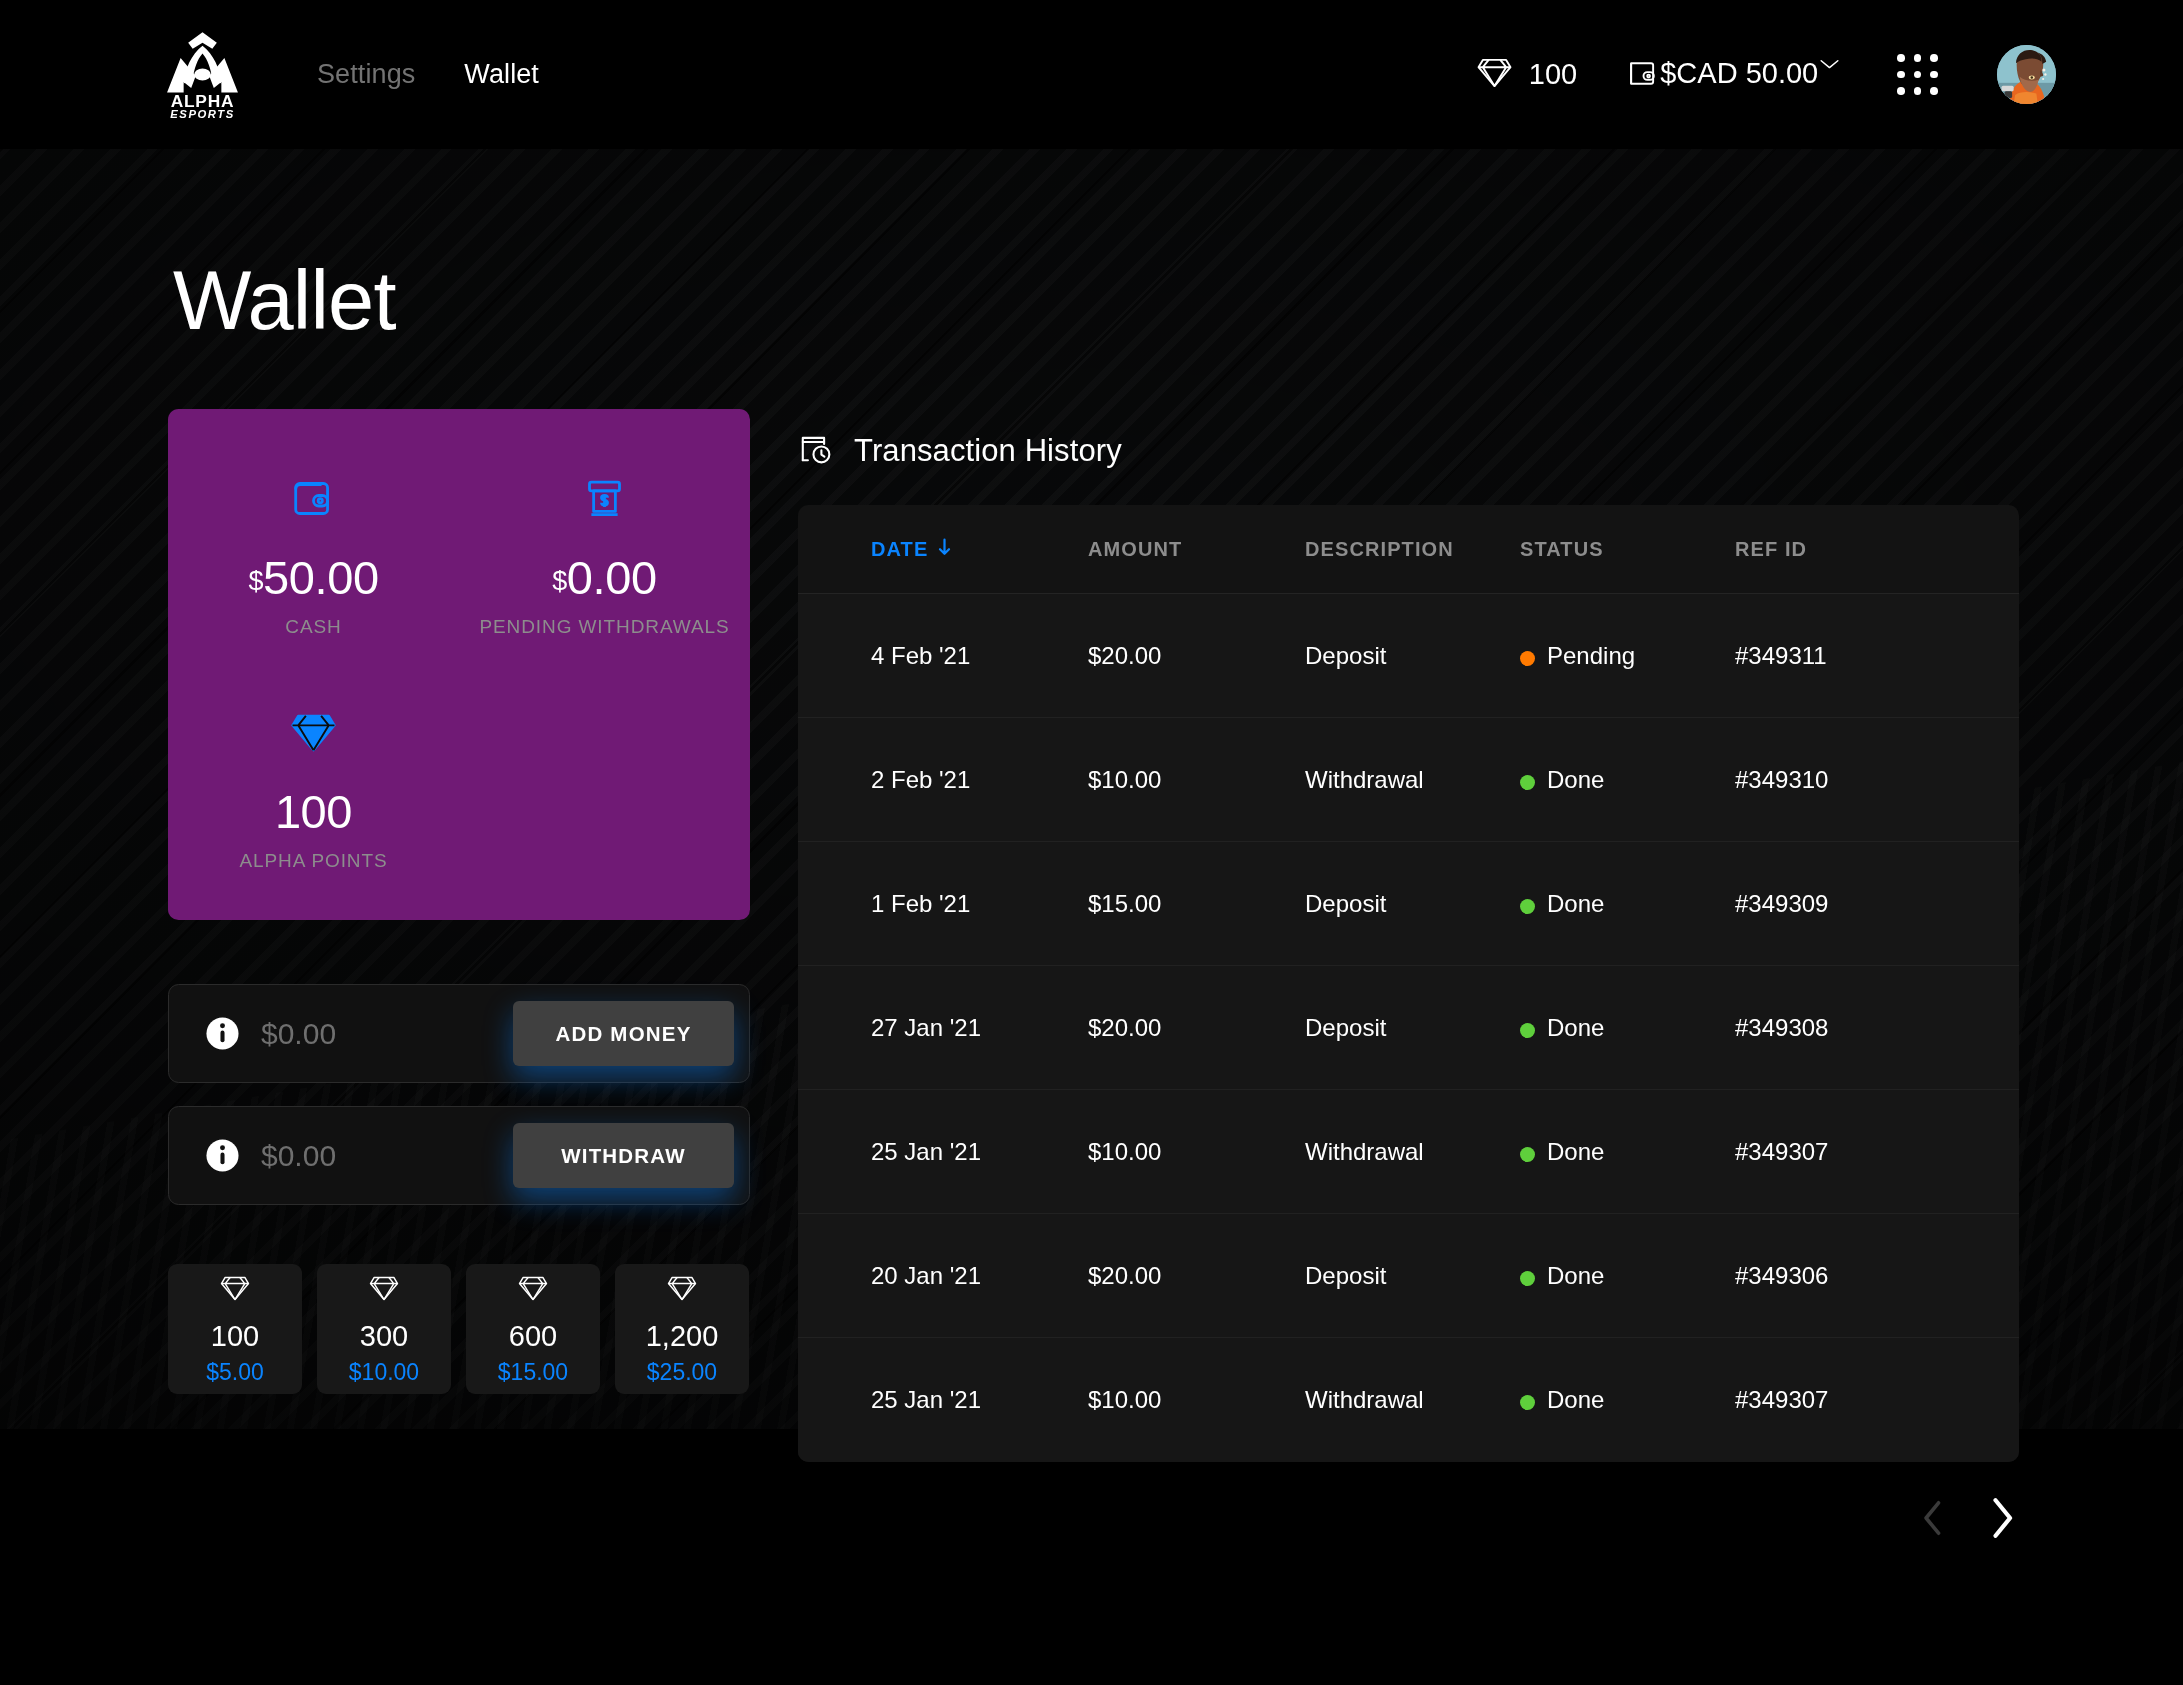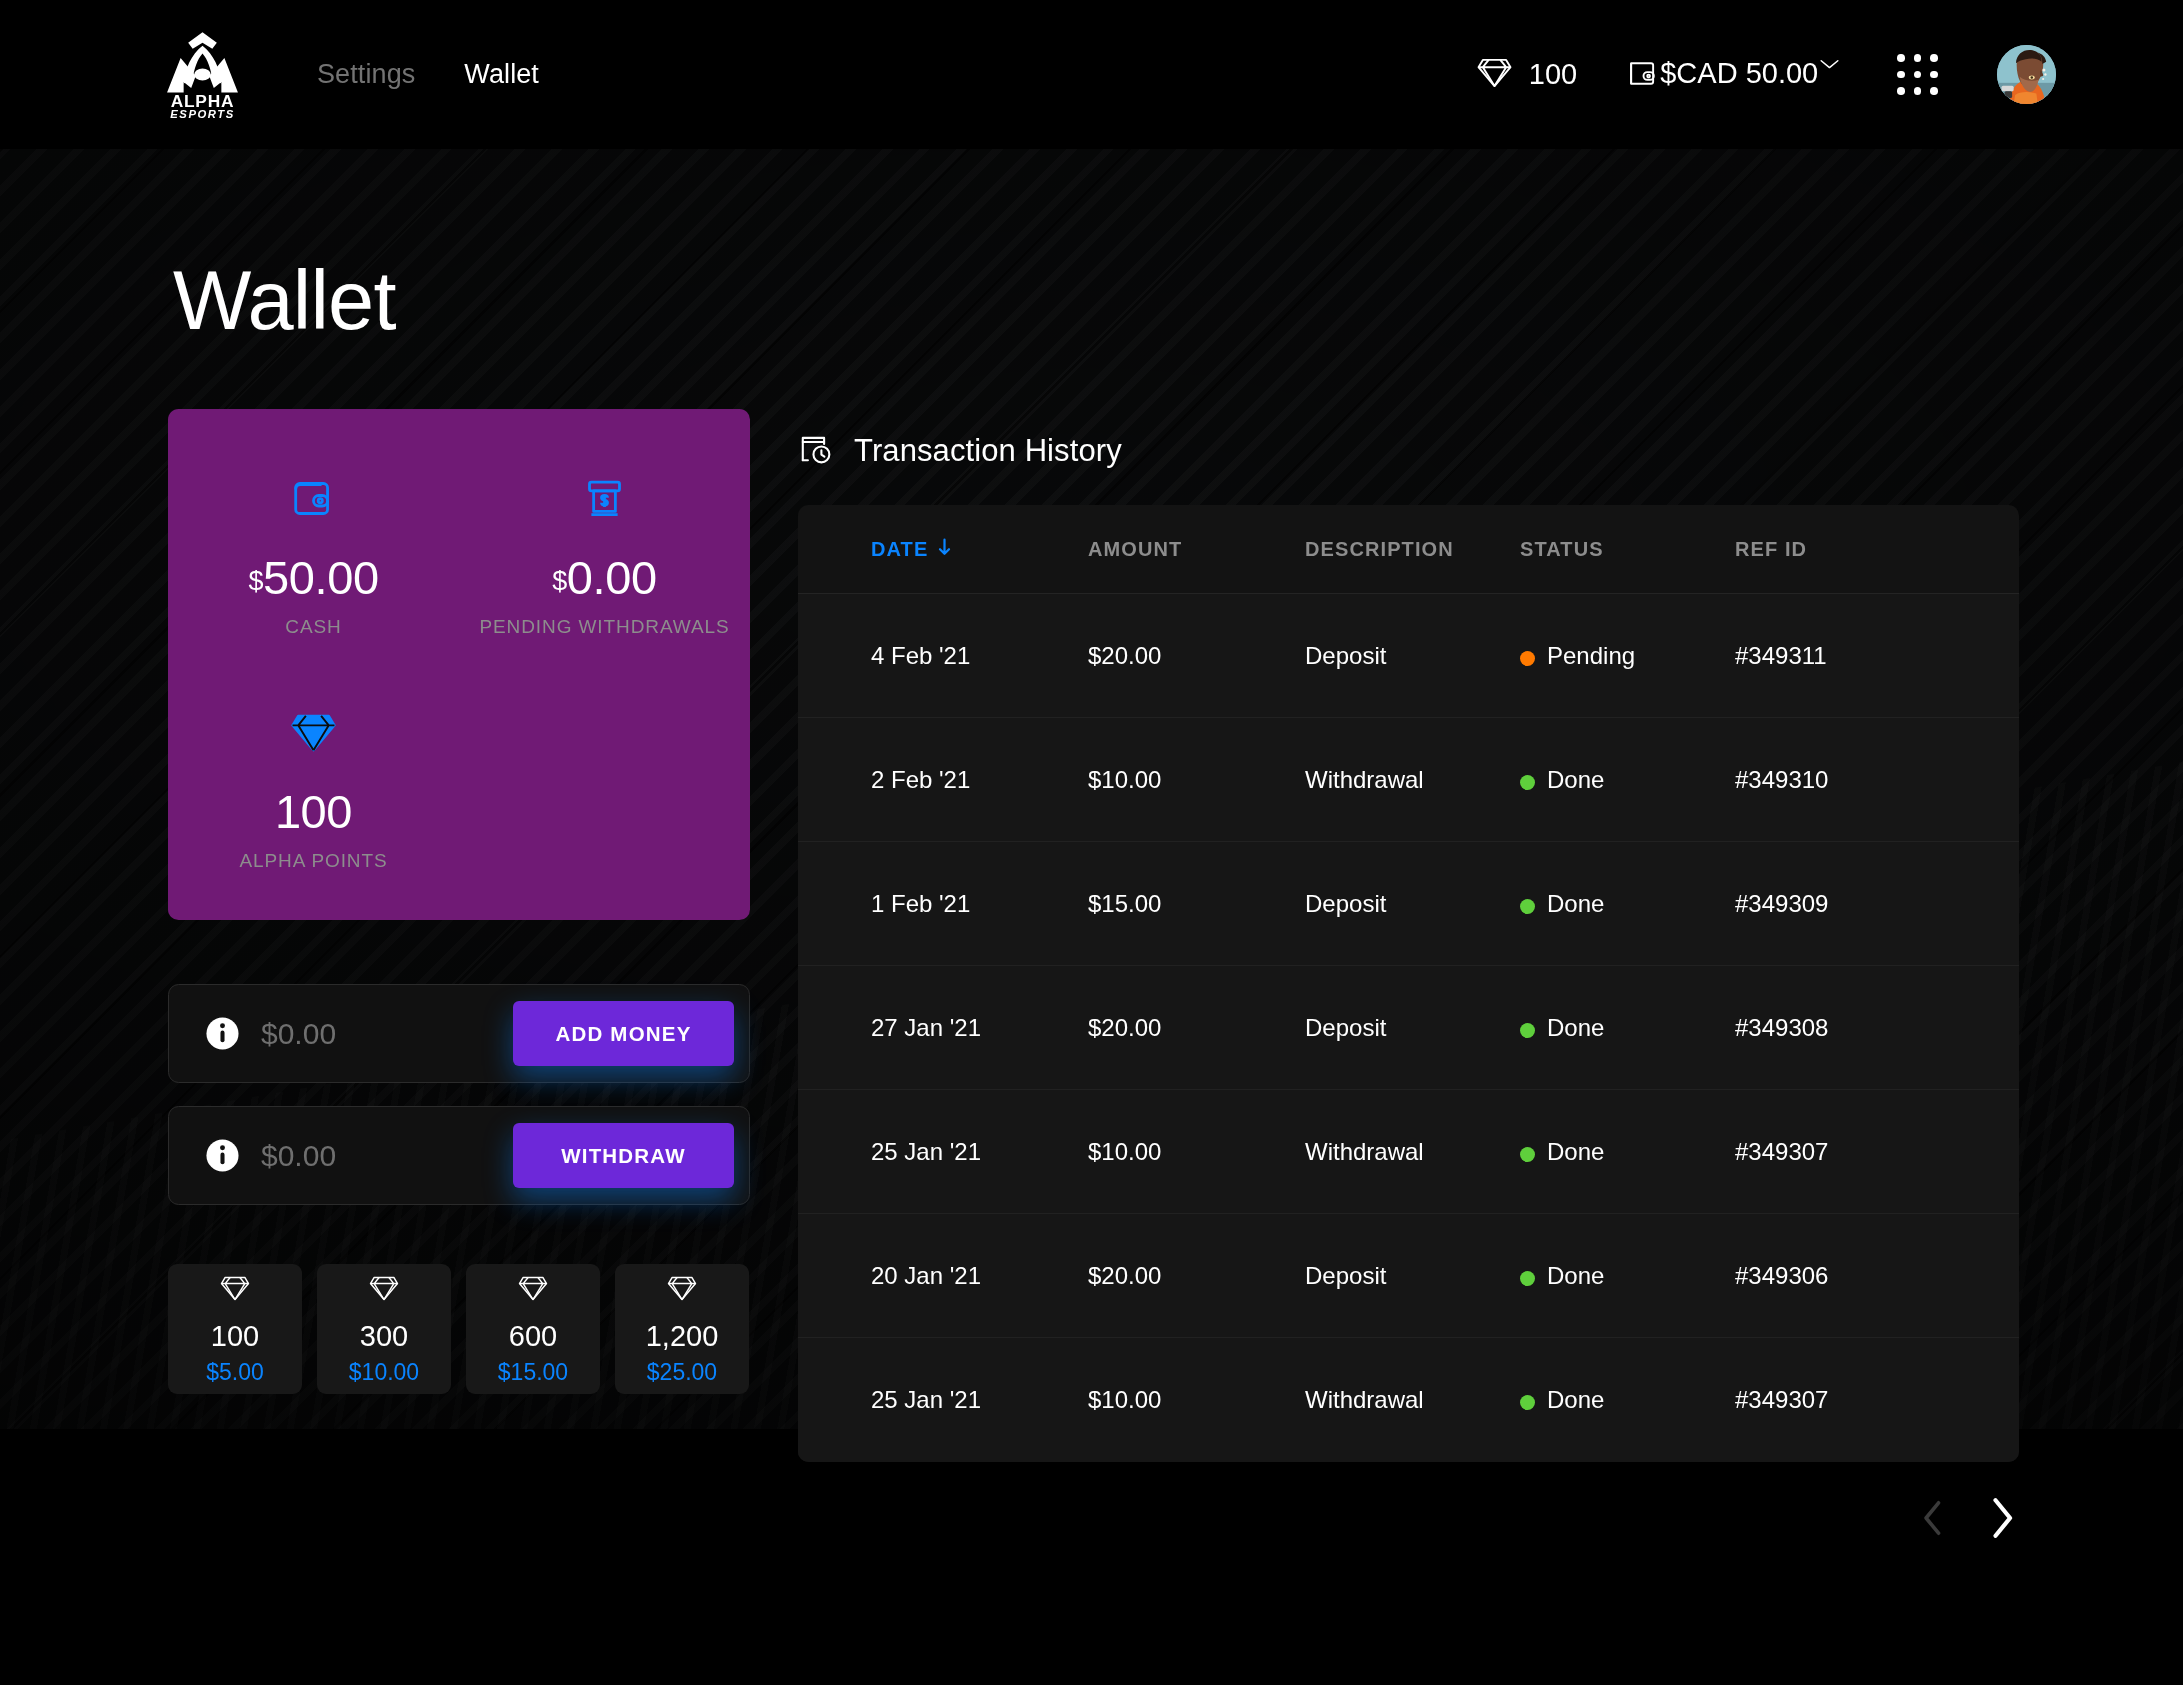--- a/index.html
+++ b/index.html
@@ -103,21 +103,21 @@
   .money-row {
     width: 582px; height: 99px; margin-top: 64px;
     background: #111111; border: 0.8px solid #2b2b2b; border-radius: 10.6px;
     display: flex; align-items: center; padding: 0 15px 0 36px; position: relative;
   }
   .money-row + .money-row { margin-top: 23px; }
   .info-ic { width: 35px; height: 35px; flex: 0 0 auto; }
   .money-val { color: #6f6f6f; font-size: 30px; margin-left: 21px; }
   .cta {
     margin-left: auto; width: 221px; height: 65px; border: 0; border-radius: 6px;
-    background: #6d28d9; color: #fff; font-size: 20.5px; font-weight: bold;
+    background: #404040; color: #fff; font-size: 20.5px; font-weight: bold;
     letter-spacing: 1.2px; cursor: pointer;
     box-shadow: 0 12px 29px rgba(10,132,255,.42);
     font-family: "Liberation Sans", sans-serif;
   }
 
   .packs { display: flex; gap: 15px; margin-top: 59px; }
   .pack {
     width: 134px; height: 130px; background: #181818; border-radius: 9px;
     display: flex; flex-direction: column; align-items: center; justify-content: center;
     cursor: pointer; padding-top: 3px;

